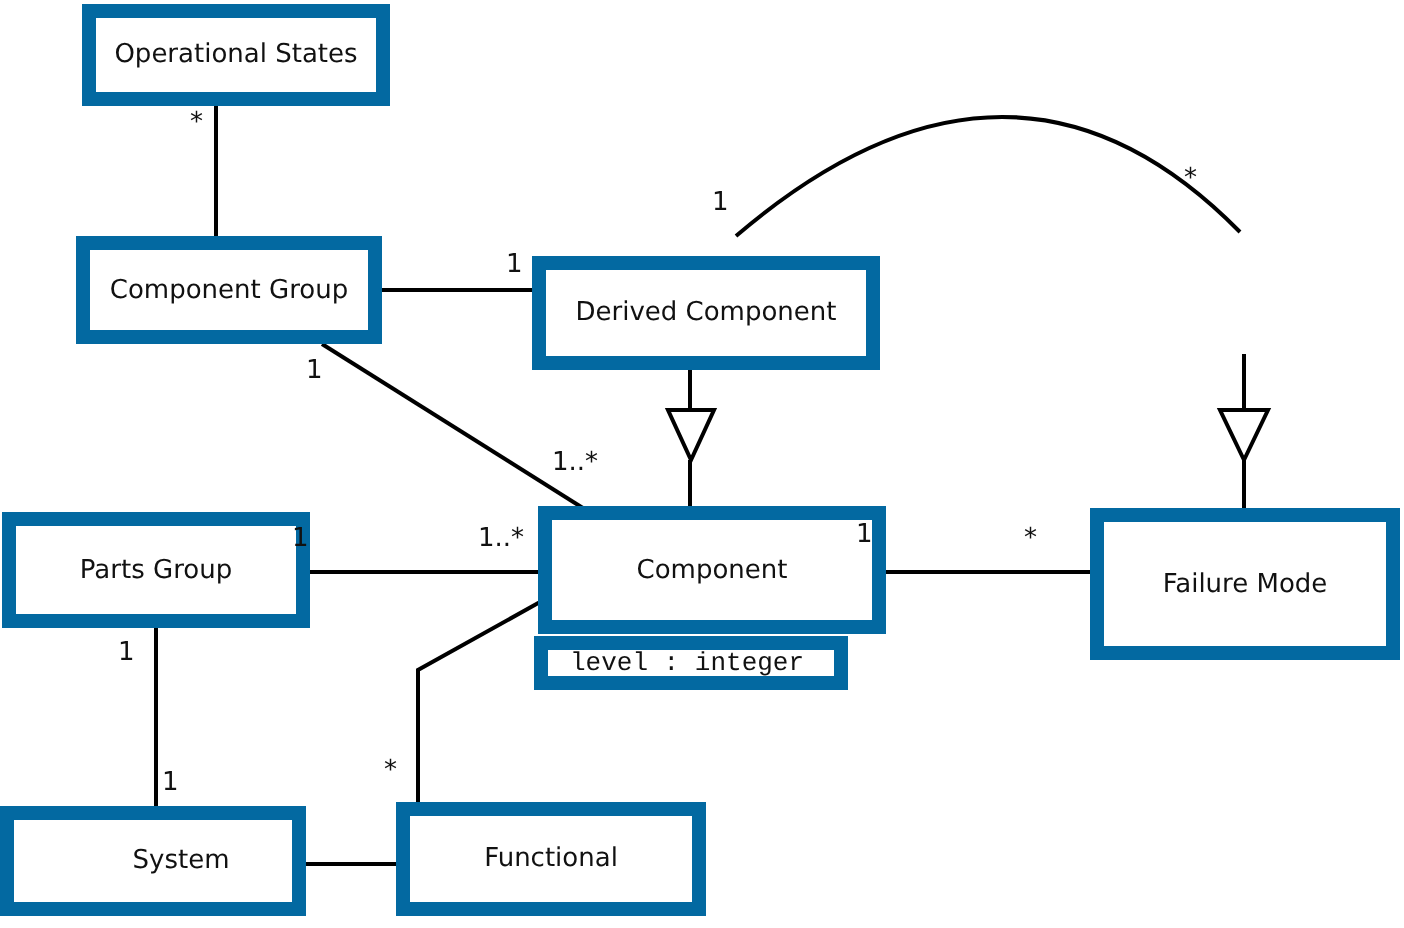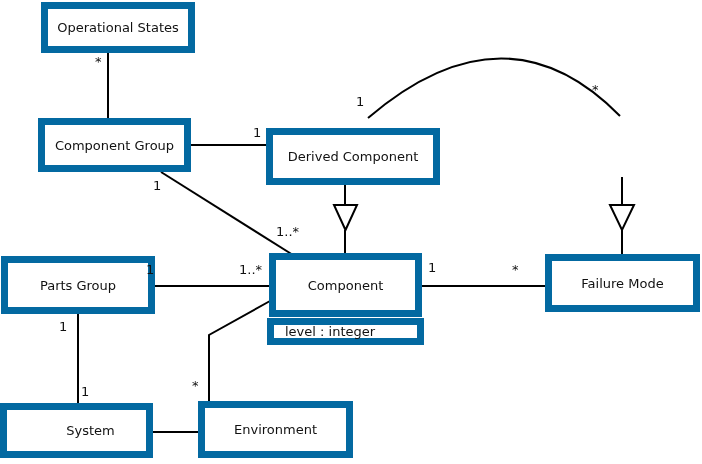--- a/index.html
+++ b/index.html
@@ -32,23 +32,23 @@
     font-size: 13px;
     line-height: 13px;
     white-space: nowrap;
   }
   
   #box-os   { left: 41px;  top: 2px;   width: 154px; height: 51px; }
   #box-fg   { left: 38px;  top: 118px; width: 153px; height: 54px; }
   #box-dc   { left: 266px; top: 118px; width: 174px; height: 57px; margin-top: 10px; }
   #box-dfm  { left: 544px; top: 116px; width: 153px; height: 61px; }
   #box-pl   { left: 1px;   top: 256px; width: 154px; height: 58px; }
-  #box-comp { left: 269px; top: 253px; width: 153px; height: 64px; }
-  #box-attr { left: 267px; top: 318px; width: 157px; height: 27px; }
-  #box-fm   { left: 545px; top: 254px; width: 155px; height: 58px; align-items: center; }
+  #box-comp { left: 269px; top: 253px; width: 174px; height: 64px; }
+  #box-attr { left: 267px; top: 318px; width: 157px; height: 27px; font-family: Liberation Mono, monospace; }
+  #box-fm   { left: 545px; top: 254px; width: 155px; height: 76px; align-items: center; }
   #box-sys  { left: 0px;   top: 403px; width: 153px; height: 55px; padding-left: 28px; }
   #box-env  { left: 198px; top: 401px; width: 155px; height: 57px; }
   
   #m-os-star   { left: 95px;  top: 55px;  }
   #m-fgdc-1    { left: 253px; top: 126px; }
   #m-arc-1     { left: 356px; top: 95px;  }
   #m-arc-star  { left: 592px; top: 83px;  }
   #m-diag-1    { left: 153px; top: 179px; }
   #m-diag-1s   { left: 276px; top: 225px; }
   #m-pl-1      { left: 146px; top: 263px; }
@@ -113,21 +113,21 @@
 
   <div class="box" id="box-fm">
     <span>Failure Mode</span>
   </div>
 
   <div class="box" id="box-sys">
     <span>System</span>
   </div>
 
   <div class="box" id="box-env">
-    <span>Environment</span>
+    <span>Functional</span>
   </div>
 
   <span class="mult" id="m-os-star">*</span>
   <span class="mult" id="m-fgdc-1">1</span>
   <span class="mult" id="m-arc-1">1</span>
   <span class="mult" id="m-arc-star">*</span>
   <span class="mult" id="m-diag-1">1</span>
   <span class="mult" id="m-diag-1s">1..*</span>
   <span class="mult" id="m-pl-1">1</span>
   <span class="mult" id="m-pl-1s">1..*</span>

